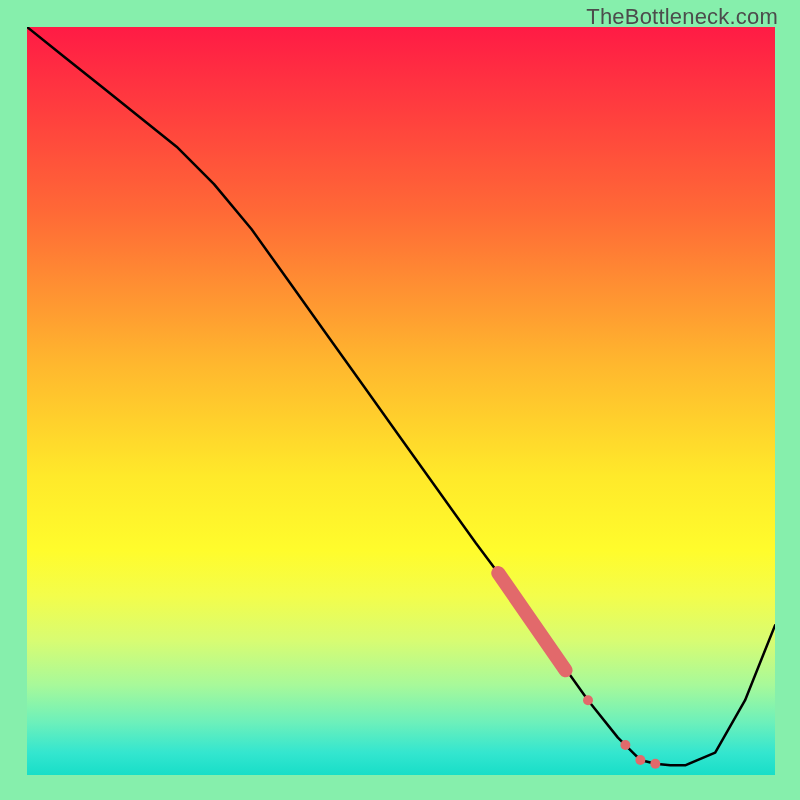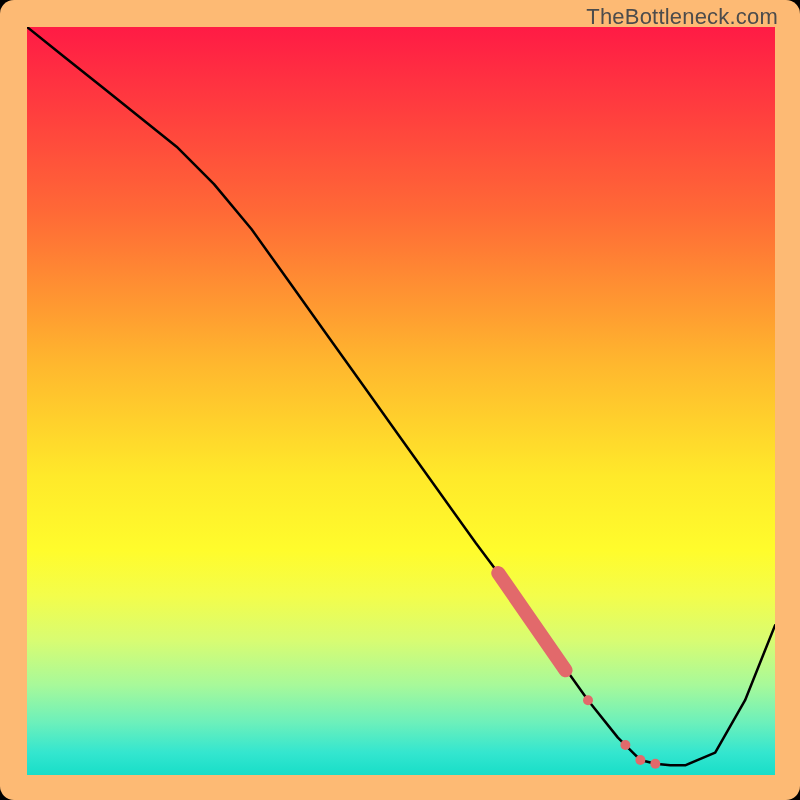--- a/index.html
+++ b/index.html
@@ -8,22 +8,21 @@
     background: #000;
     width: 800px;
     height: 800px;
     overflow: hidden;
     font-family: Arial, Helvetica, sans-serif;
   }
   .container {
     position: relative;
     width: 800px;
     height: 800px;
-    background: #fdba74;
-    border-radius: 14px;
+    background: #86efac;
   }
   .watermark {
     position: absolute;
     top: 4px;
     right: 22px;
     color: #4c4c4c;
     font-size: 22px;
     font-weight: 500;
     letter-spacing: 0.2px;
     z-index: 5;

